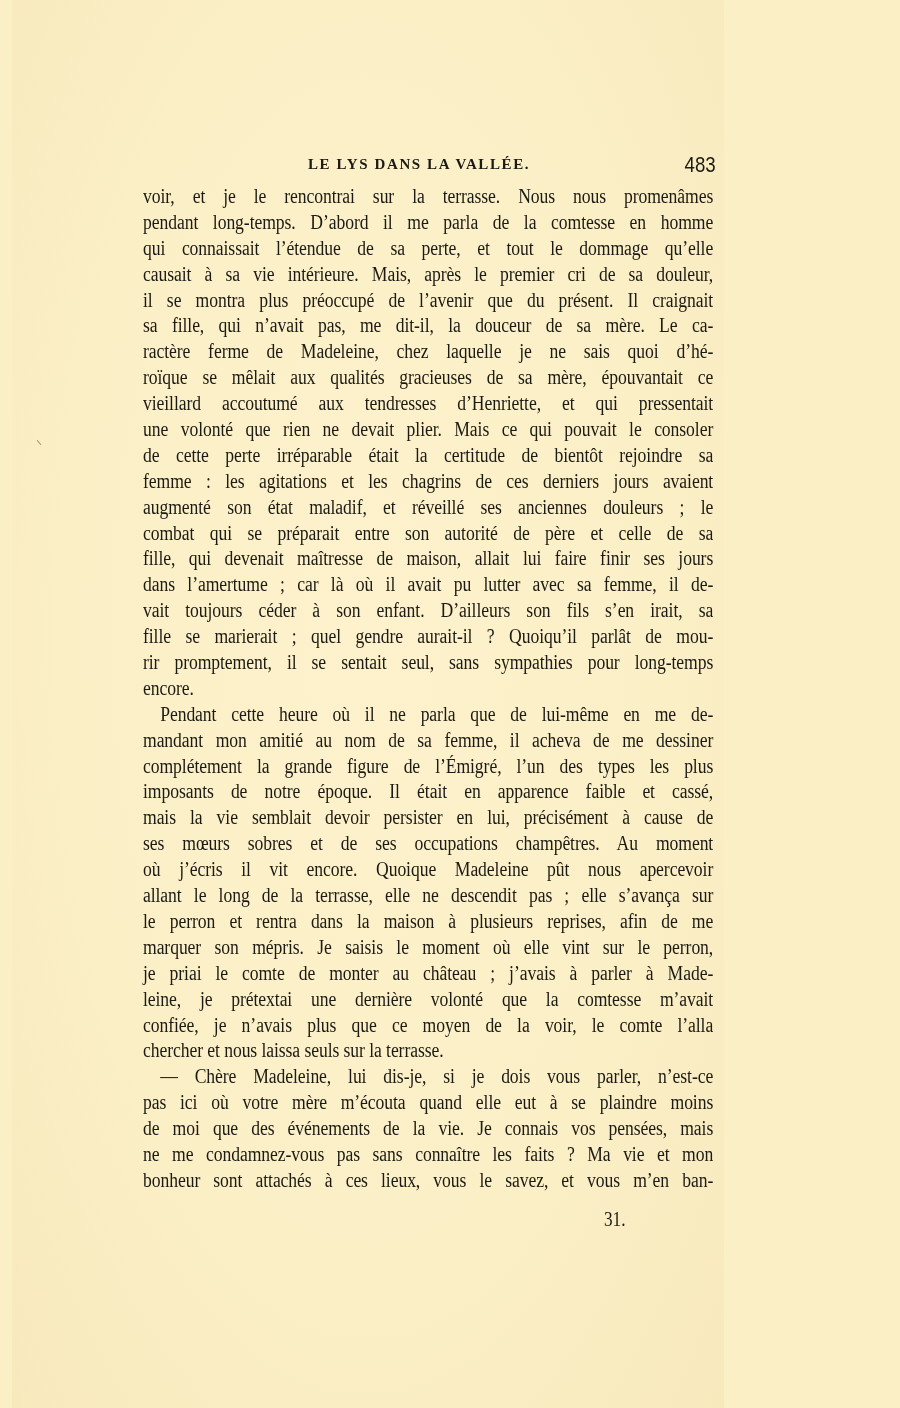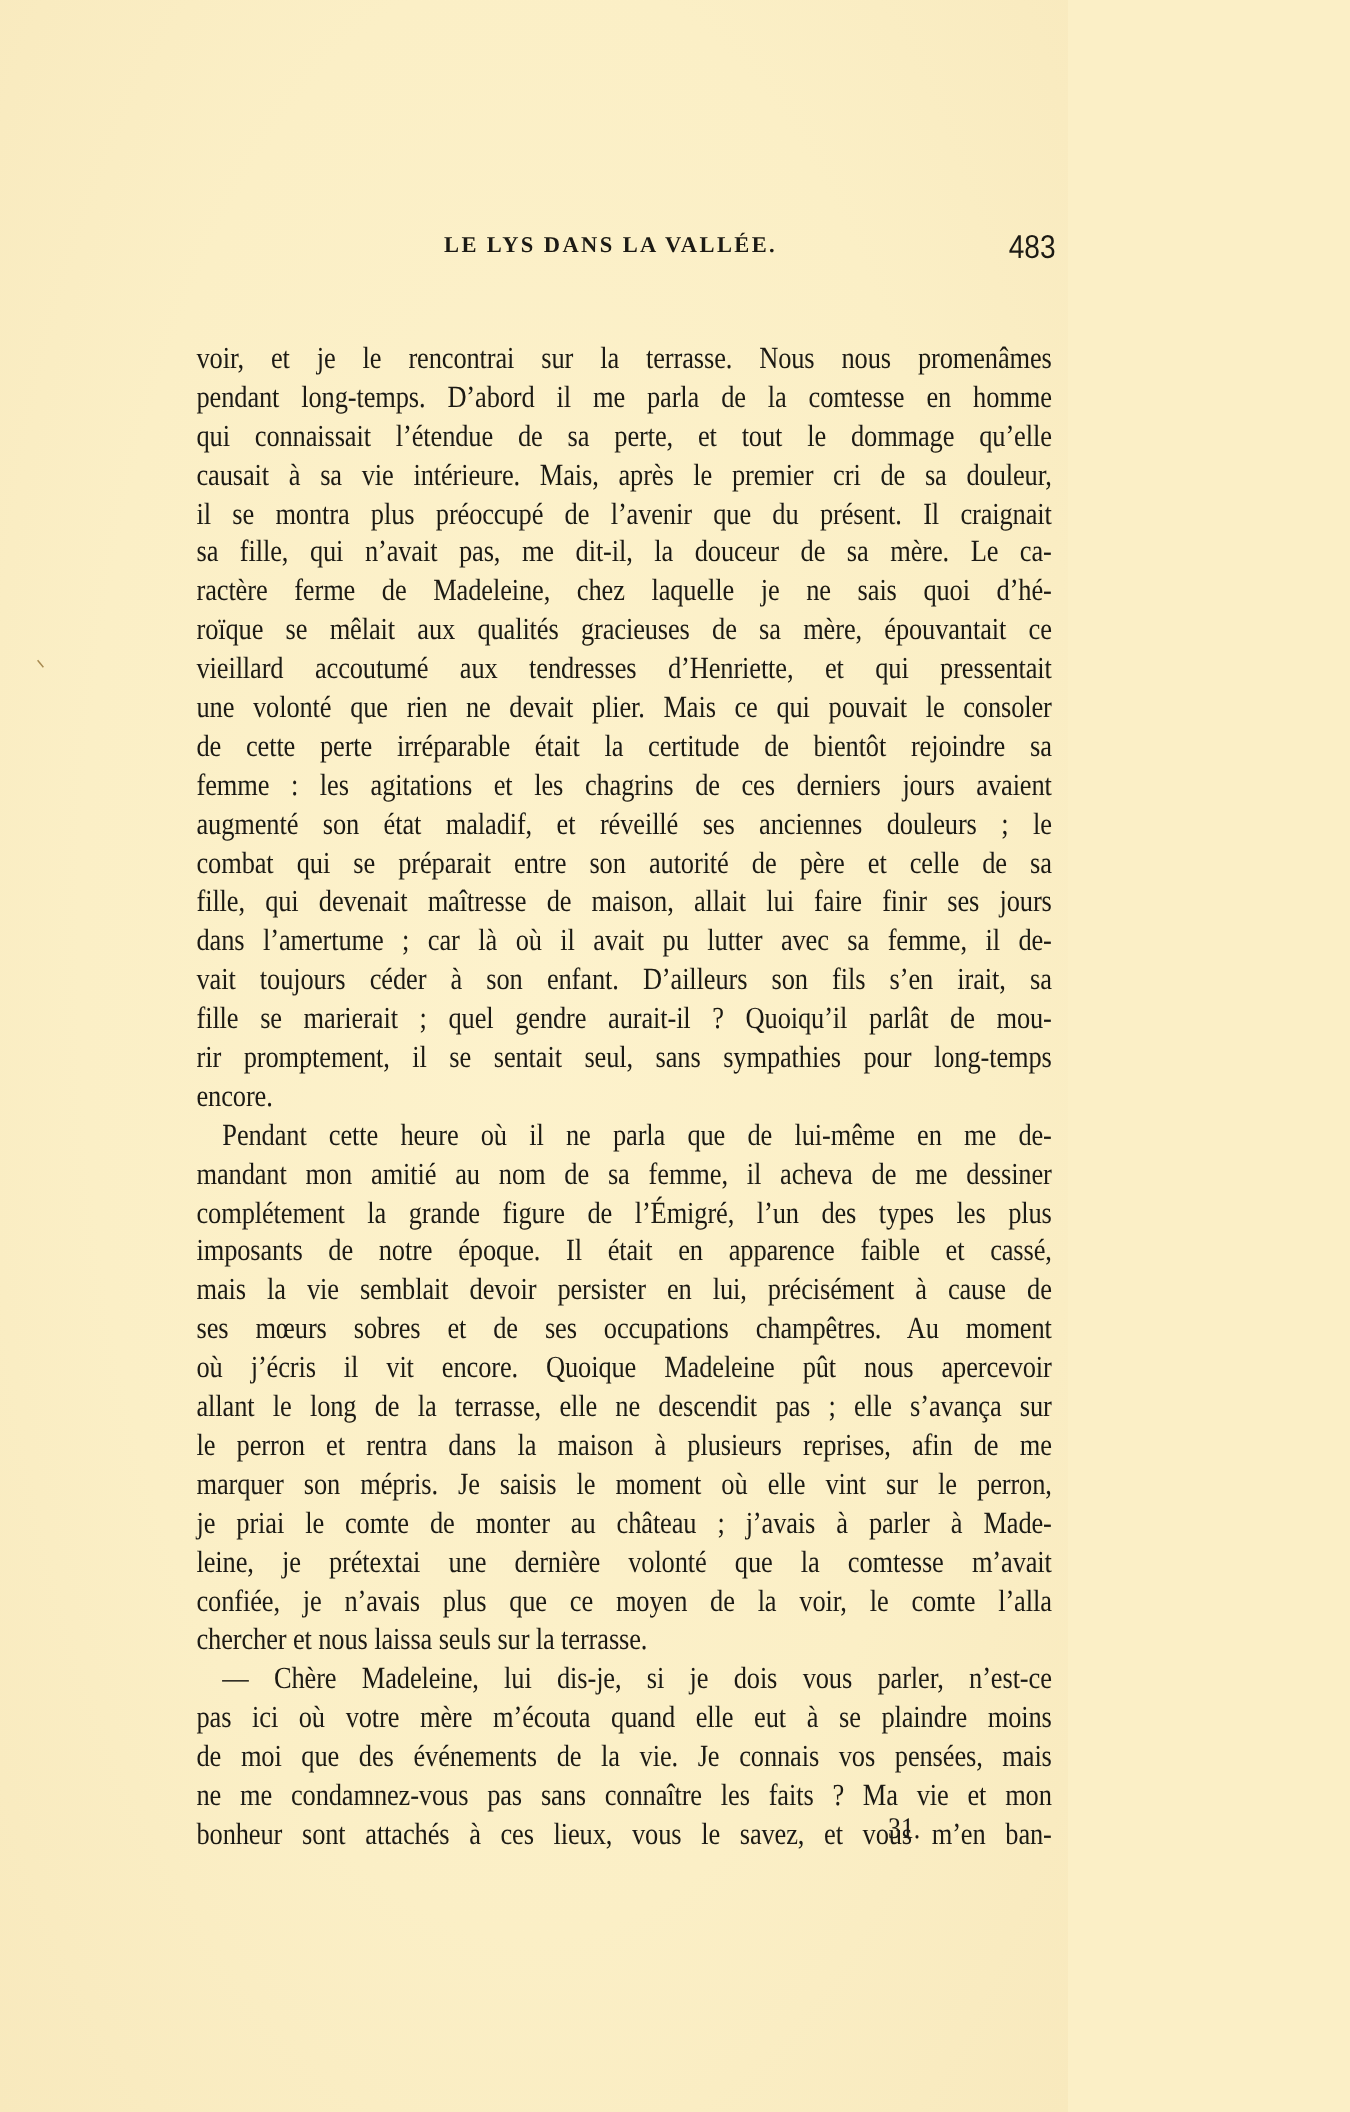--- a/index.html
+++ b/index.html
@@ -10,21 +10,21 @@
       width: 900px;
       height: 1408px;
       background: #fbefc6;
       position: relative;
       overflow: hidden;
       font-family: "Liberation Serif", "DejaVu Serif", serif;
       color: #1c1a14;
     }
     .page {
       position: absolute;
-      left: 0; top: 0;
+      left: 12px; top: 0;
       width: 712px; height: 1408px;
       background: radial-gradient(ellipse at 50% 45%, #fdf2cc 0%, #fbefc6 60%, #f8e9bd 100%);
     }
     .header {
       position: absolute;
       left: 130px;
       top: 152px;
       width: 574px;
       height: 28px;
     }
@@ -44,21 +44,20 @@
       font-size: 22px;
       font-family: "Liberation Sans Narrow", "Liberation Sans", sans-serif;
       transform: scaleX(0.85);
       transform-origin: right;
     }
     .text-block {
       position: absolute;
       left: 131px;
       top: 184px;
       width: 570px;
-      margin-top: 43px;
     }
     .line {
       height: 25.9px;
       font-size: 20.5px;
       line-height: 25.9px;
       white-space: nowrap;
       text-align: justify;
       text-align-last: justify;
       font-family: "Liberation Serif", serif;
       transform: scaleX(0.86);

